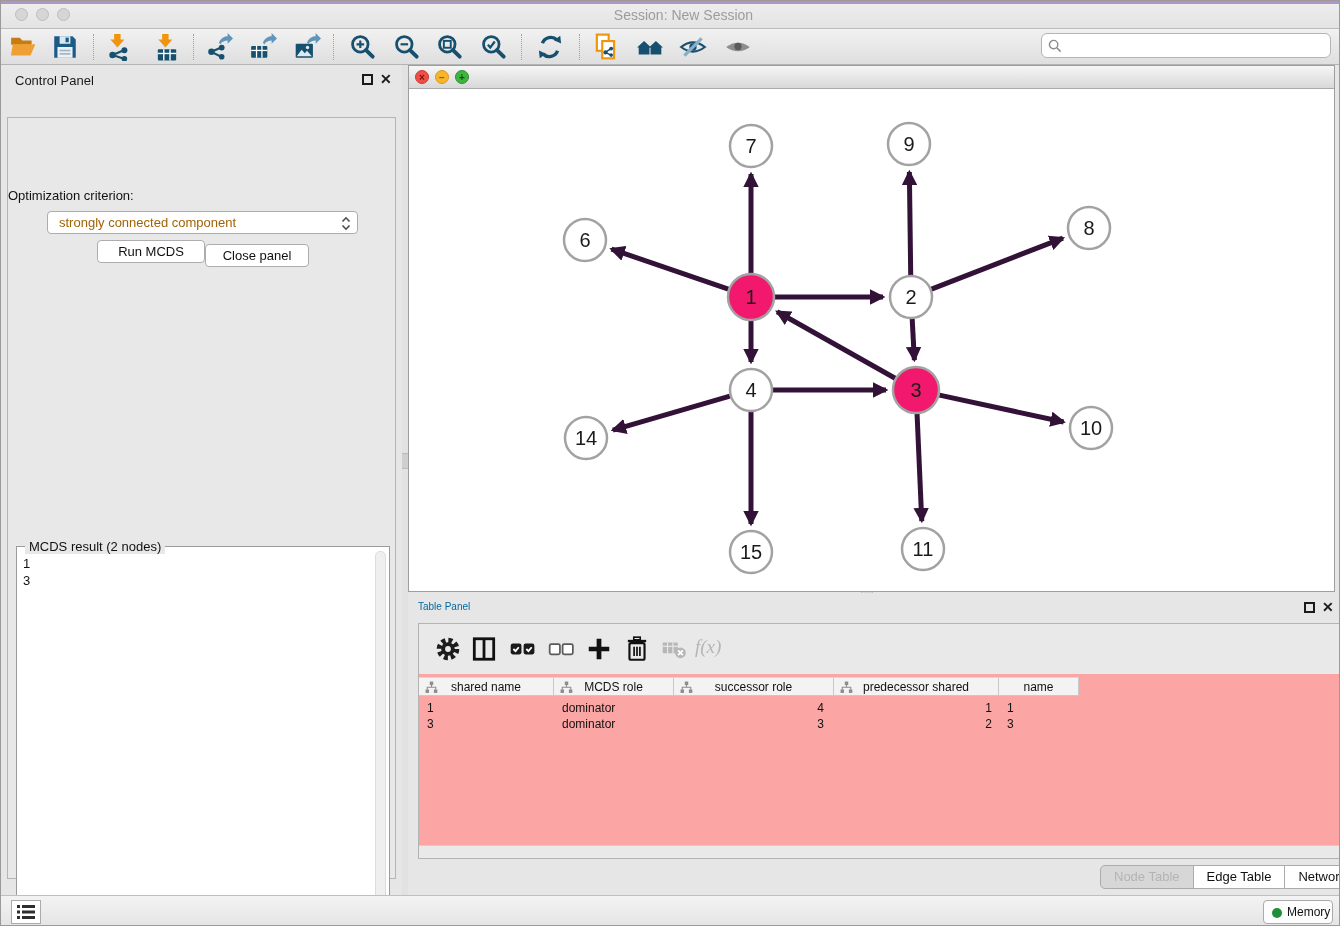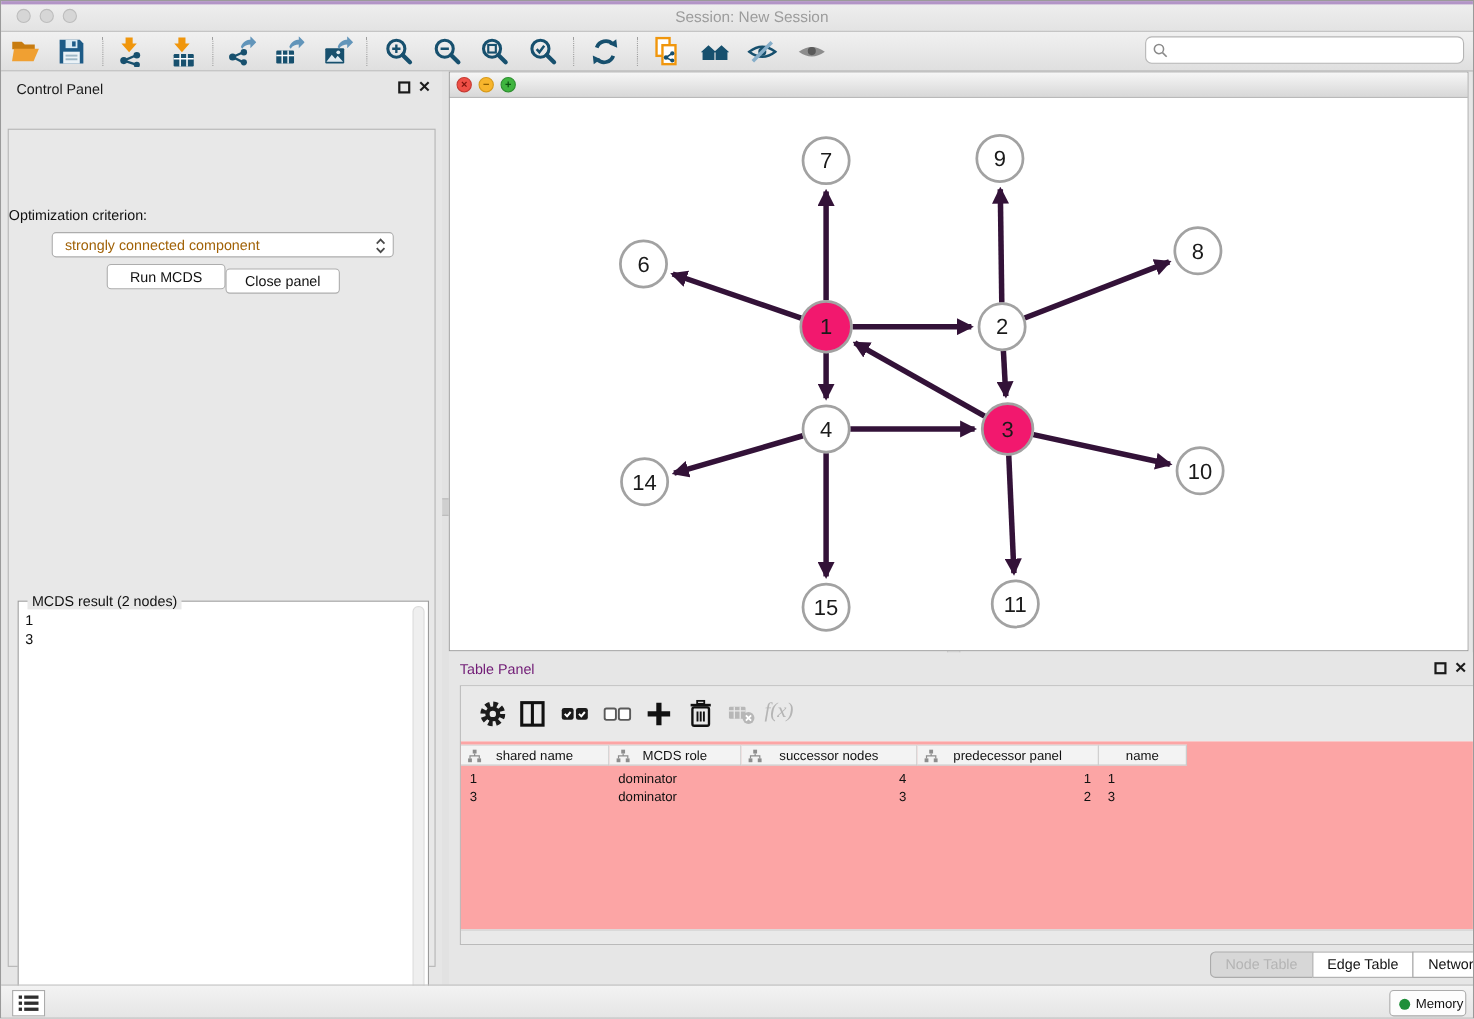--- a/index.html
+++ b/index.html
@@ -77,21 +77,21 @@
   .mac-dot { position:absolute; top:4px; width:14px; height:14px; border-radius:50%;
     text-align:center; line-height:13px; font-size:10px; font-weight:bold; cursor:pointer; }
   #net-close { left:6px;  background:#ef4f46; border:1px solid #c63b33; color:#7d120c; }
   #net-min   { left:26px; background:#f7b52c; border:1px solid #d79a1b; color:#8a5d00; }
   #net-max   { left:46px; background:#3fb53f; border:1px solid #2f8f31; color:#0d5412; }
   #net-title { position:absolute; left:0; right:0; top:3px; text-align:center; font-size:13px; color:#2a2a2a; }
   #graph-canvas { position:absolute; left:0; top:23px; width:925px; height:502px; background:#fff; }
 
   
   #table-panel { left:407px; top:592px; width:933px; height:302px; background:#e6e6e6; }
-  #tp-title { position:absolute; left:10px; top:8px; font-size:13px; color:#701a75; }
+  #tp-title { position:absolute; left:10px; top:8px; font-size:10px; color:#0369a1; }
   #tp-box { position:absolute; left:10px; top:30px; width:1088px; height:236px;
     border:1px solid #b3b3b3; background:#fff; }
   #tp-toolbar { position:absolute; left:0; top:0; width:100%; height:50px; background:#e9e9e9; }
   .tpt-ico { position:absolute; top:11px; width:28px; height:28px; cursor:pointer; }
   .fx { position:absolute; left:276px; top:12px; font-family:"Liberation Serif", serif;
     font-style:italic; font-size:19px; color:#b5b5b5; }
   #tp-grid { position:absolute; left:0; top:50px; right:0; bottom:13px; background:#fca5a5; overflow:hidden; }
   .hdr-row { position:absolute; left:0; top:3px; height:19px; }
   .hdr-cell { position:absolute; top:0; height:19px; background:#f3f3f3; border-right:1px solid #c9c9c9;
     border-top:1px solid #d9d9d9; border-bottom:1px solid #c9c9c9; font-size:12px; color:#111;
@@ -435,32 +435,32 @@
           </div>
           <div class="hdr-cell" style="left:255px; width:160px">
             <svg width="13" height="13" viewBox="0 0 12 12">
                 <g fill="#8d8d8d">
                   <rect x="4.4" y="0.5" width="3.2" height="3.2"></rect>
                   <rect x="0.5" y="7.8" width="3.2" height="3.2"></rect>
                   <rect x="8.2" y="7.8" width="3.2" height="3.2"></rect>
                 </g>
                 <path d="M6 3.7v2M2.1 7.8V5.7h7.8v2.1" fill="none" stroke="#8d8d8d" stroke-width="1"></path>
               </svg>
-            <span>successor nodes</span>
+            <span>successor role</span>
           </div>
           <div class="hdr-cell" style="left:415px; width:165px">
             <svg width="13" height="13" viewBox="0 0 12 12">
                 <g fill="#8d8d8d">
                   <rect x="4.4" y="0.5" width="3.2" height="3.2"></rect>
                   <rect x="0.5" y="7.8" width="3.2" height="3.2"></rect>
                   <rect x="8.2" y="7.8" width="3.2" height="3.2"></rect>
                 </g>
                 <path d="M6 3.7v2M2.1 7.8V5.7h7.8v2.1" fill="none" stroke="#8d8d8d" stroke-width="1"></path>
               </svg>
-            <span>predecessor panel</span>
+            <span>predecessor shared</span>
           </div>
           <div class="hdr-cell" style="left:580px; width:80px">
             <span>name</span>
           </div>
         </div>
 
         <div class="data-row" style="top:26px">
           <div class="cell" style="left:8px;  width:120px; text-align:left">1</div>
           <div class="cell" style="left:143px; width:110px; text-align:left">dominator</div>
           <div class="cell" style="left:255px; width:150px; text-align:right">4</div>

